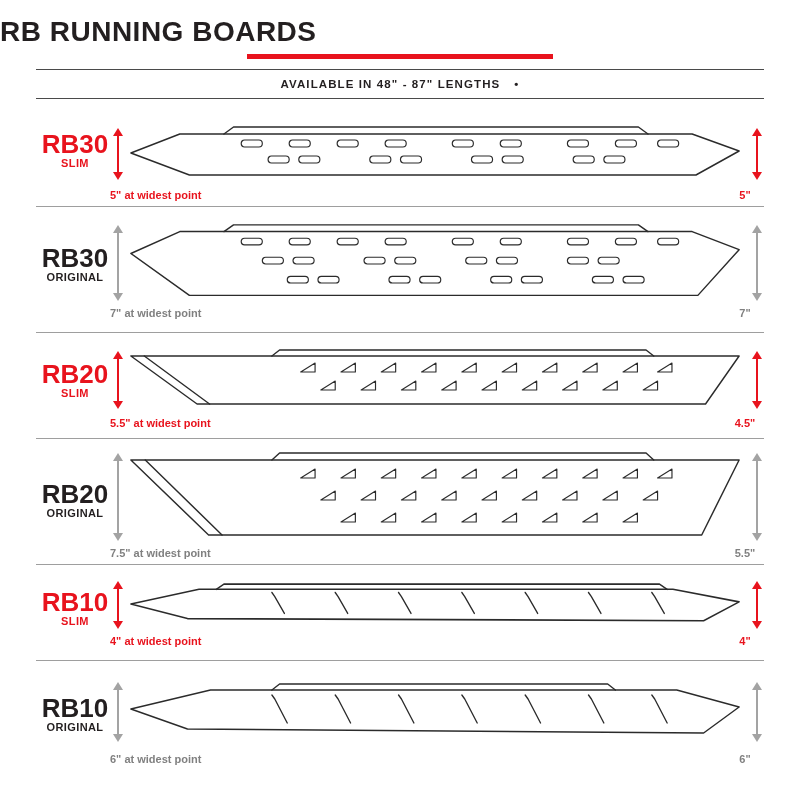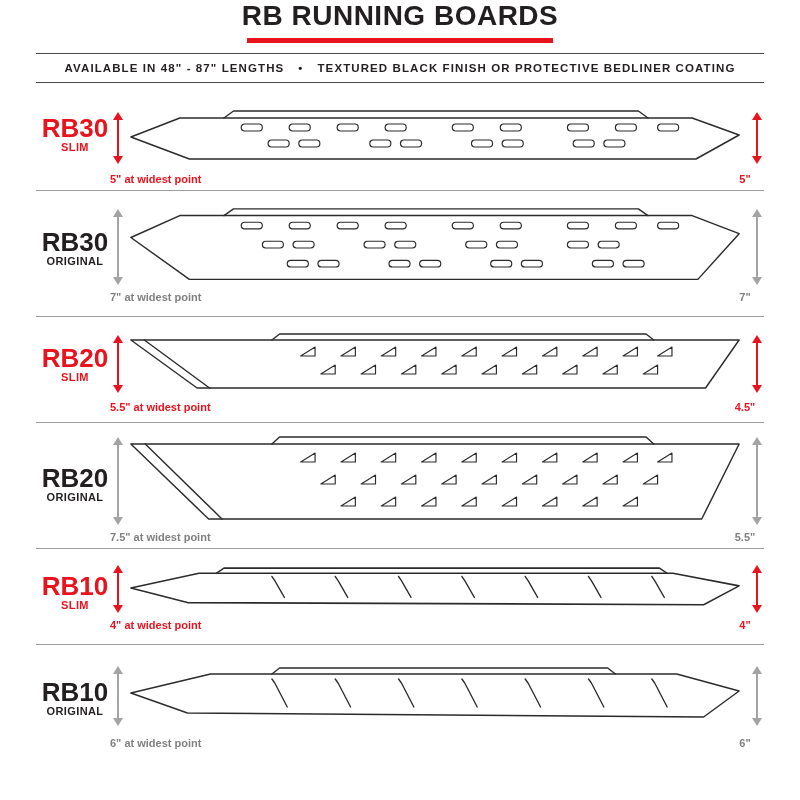--- a/index.html
+++ b/index.html
@@ -1,20 +1,20 @@
 <!DOCTYPE html>
 <html><head>
 <meta charset="utf-8">
 <style>
   html,body{margin:0;padding:0;background:#ffffff;}
   body{width:800px;height:800px;font-family:"Liberation Sans",sans-serif;color:#231f20;-webkit-font-smoothing:antialiased;}
   .page{width:800px;height:800px;overflow:hidden;position:relative;}
 
   
-  .header{text-align:center;}
+  .header{padding-top:16px;}
   .title{font-size:28px;font-weight:800;letter-spacing:.5px;color:#231f20;}
   .title-underline{width:306px;height:5px;background:#e8131d;margin:6px auto 10px auto;}
   .subtitle{margin:0 36px;border-top:1.5px solid #4a4a4a;border-bottom:1.5px solid #4a4a4a;
             padding:8px 0;font-size:11.5px;font-weight:700;letter-spacing:1.1px;color:#231f20;
             display:flex;justify-content:center;gap:14px;white-space:nowrap;}
 
   
   .rows{margin:0 36px;}
   .row{position:relative;border-bottom:1.5px solid #9e9e9e;}
   .row:last-child{border-bottom:none;}
@@ -201,21 +201,20 @@
 </svg>
 
 <div class="page">
 
   <div class="header">
     <div class="title">RB RUNNING BOARDS</div>
     <div class="title-underline"></div>
     <div class="subtitle">
       <span>AVAILABLE IN 48" - 87" LENGTHS</span>
       <span>•</span>
-      <span>TEXTURED BLACK FINISH OR PROTECTIVE BEDLINER COATING</span>
     </div>
   </div>
 
   <div class="rows">
 
     <div class="row slim" style="height:107px;">
       <div class="label" style="top:32px;">
         <div class="model">RB30</div>
         <div class="variant">SLIM</div>
       </div>

